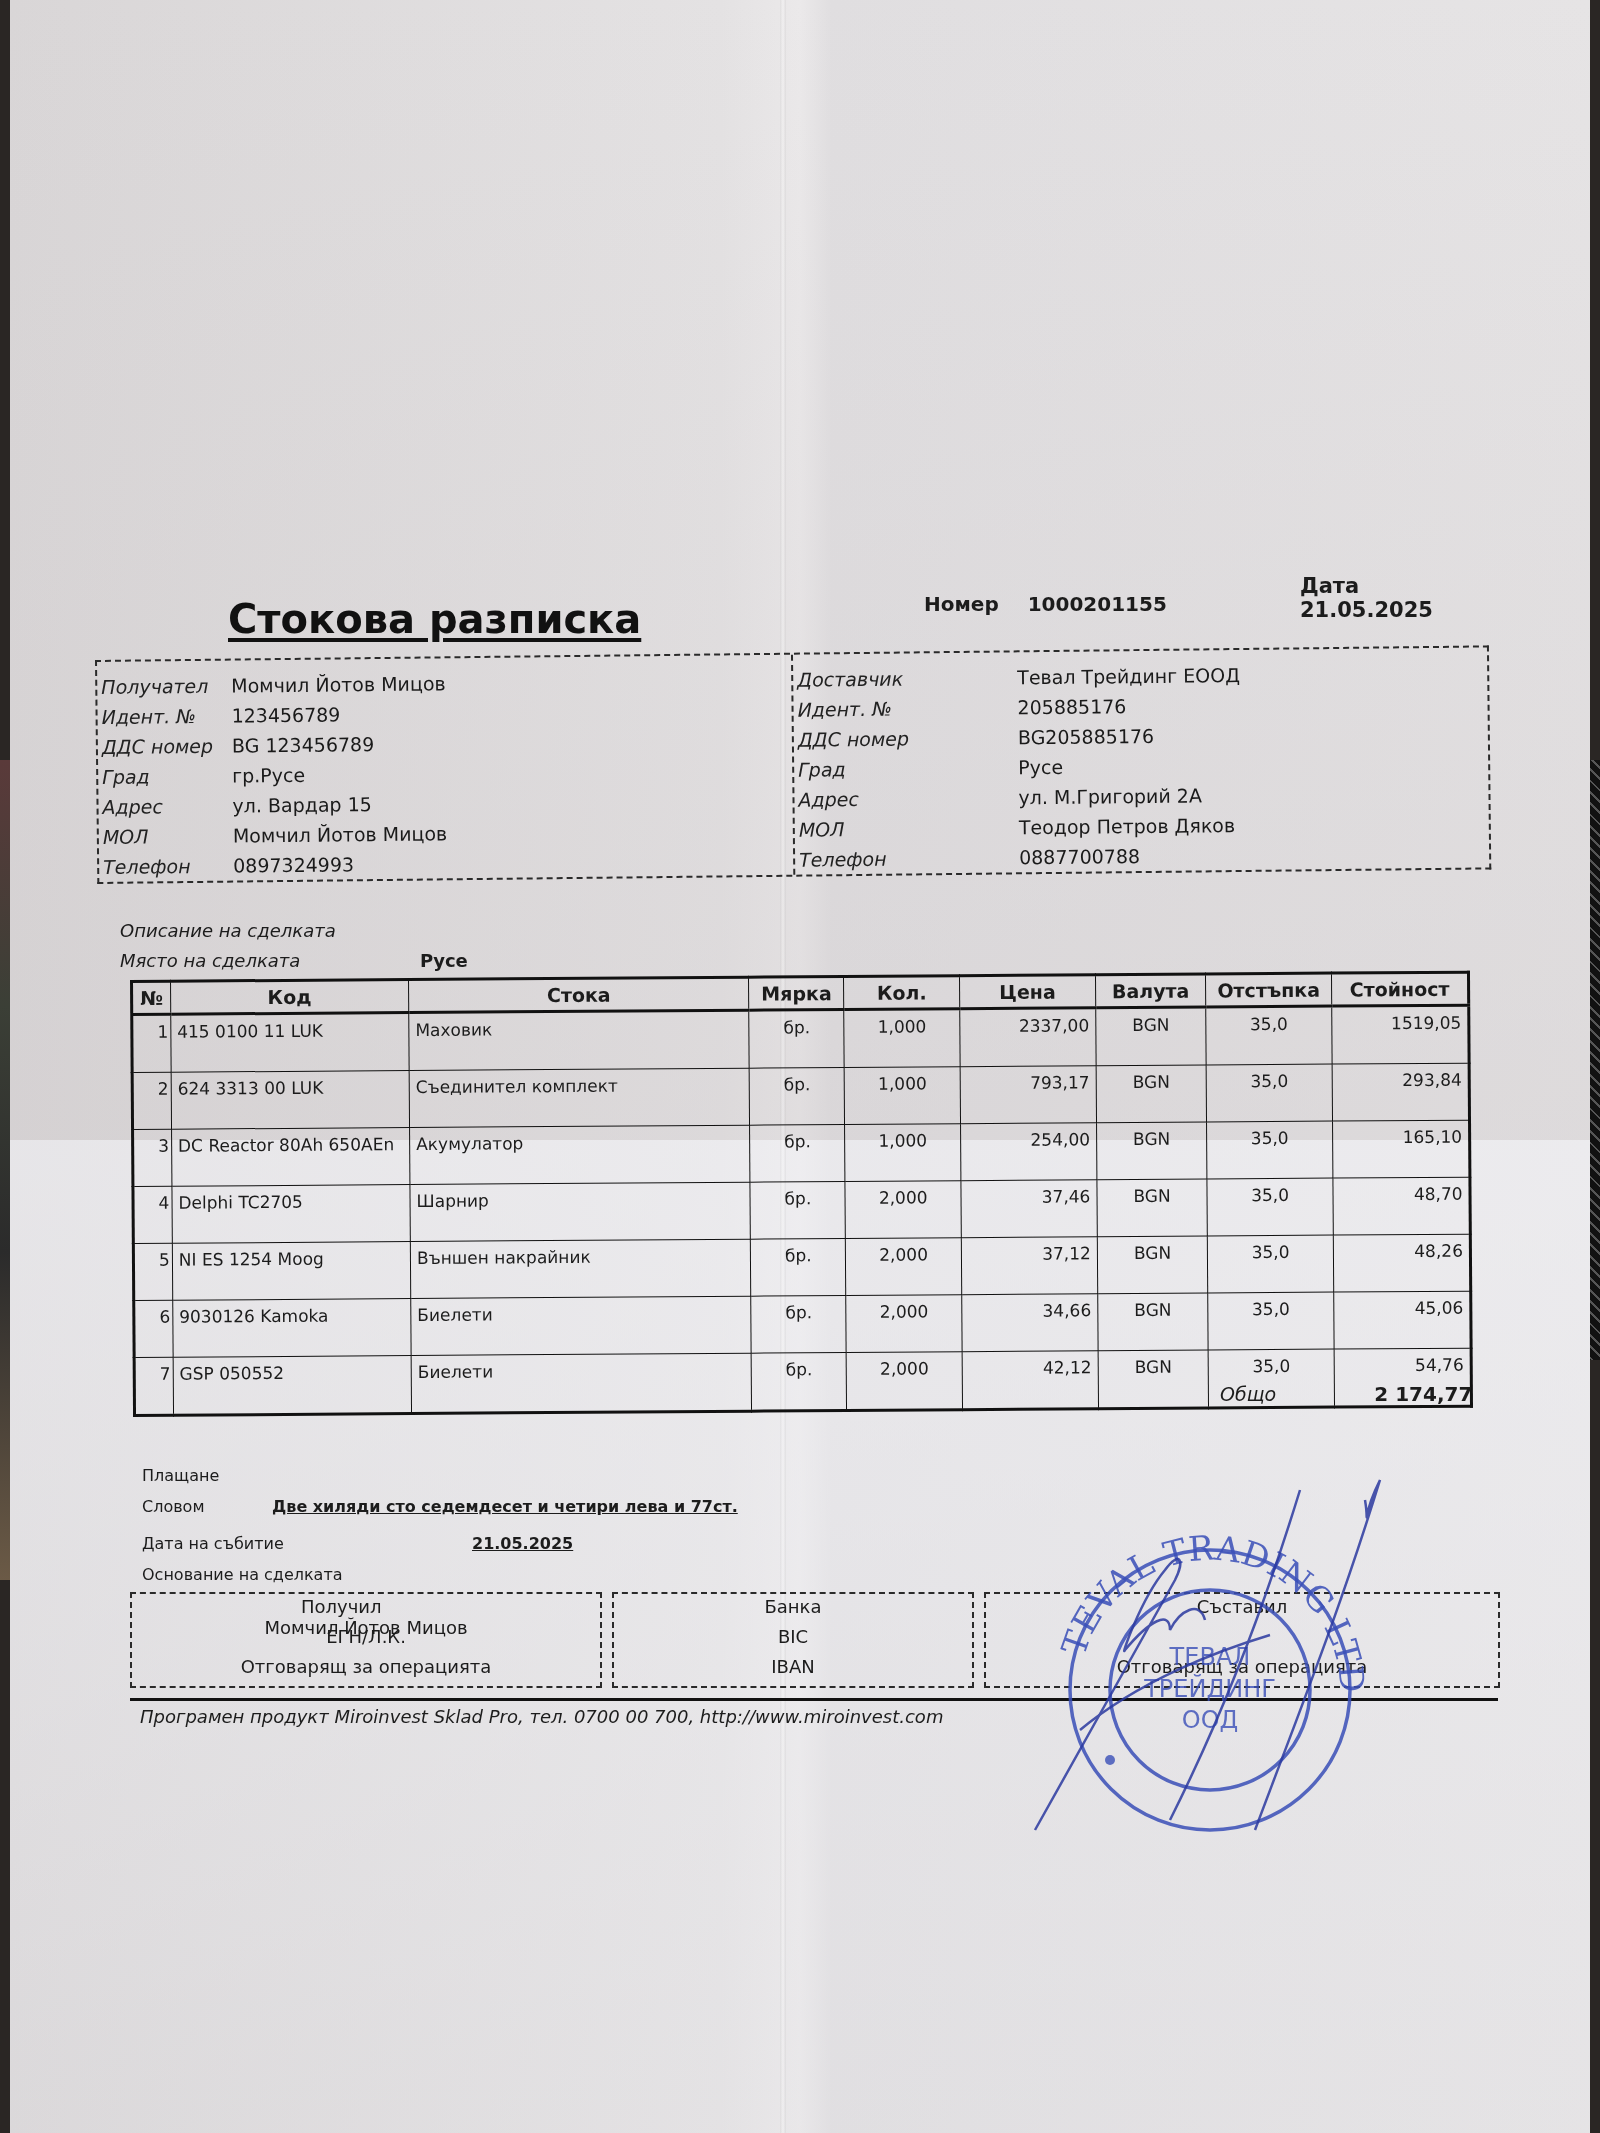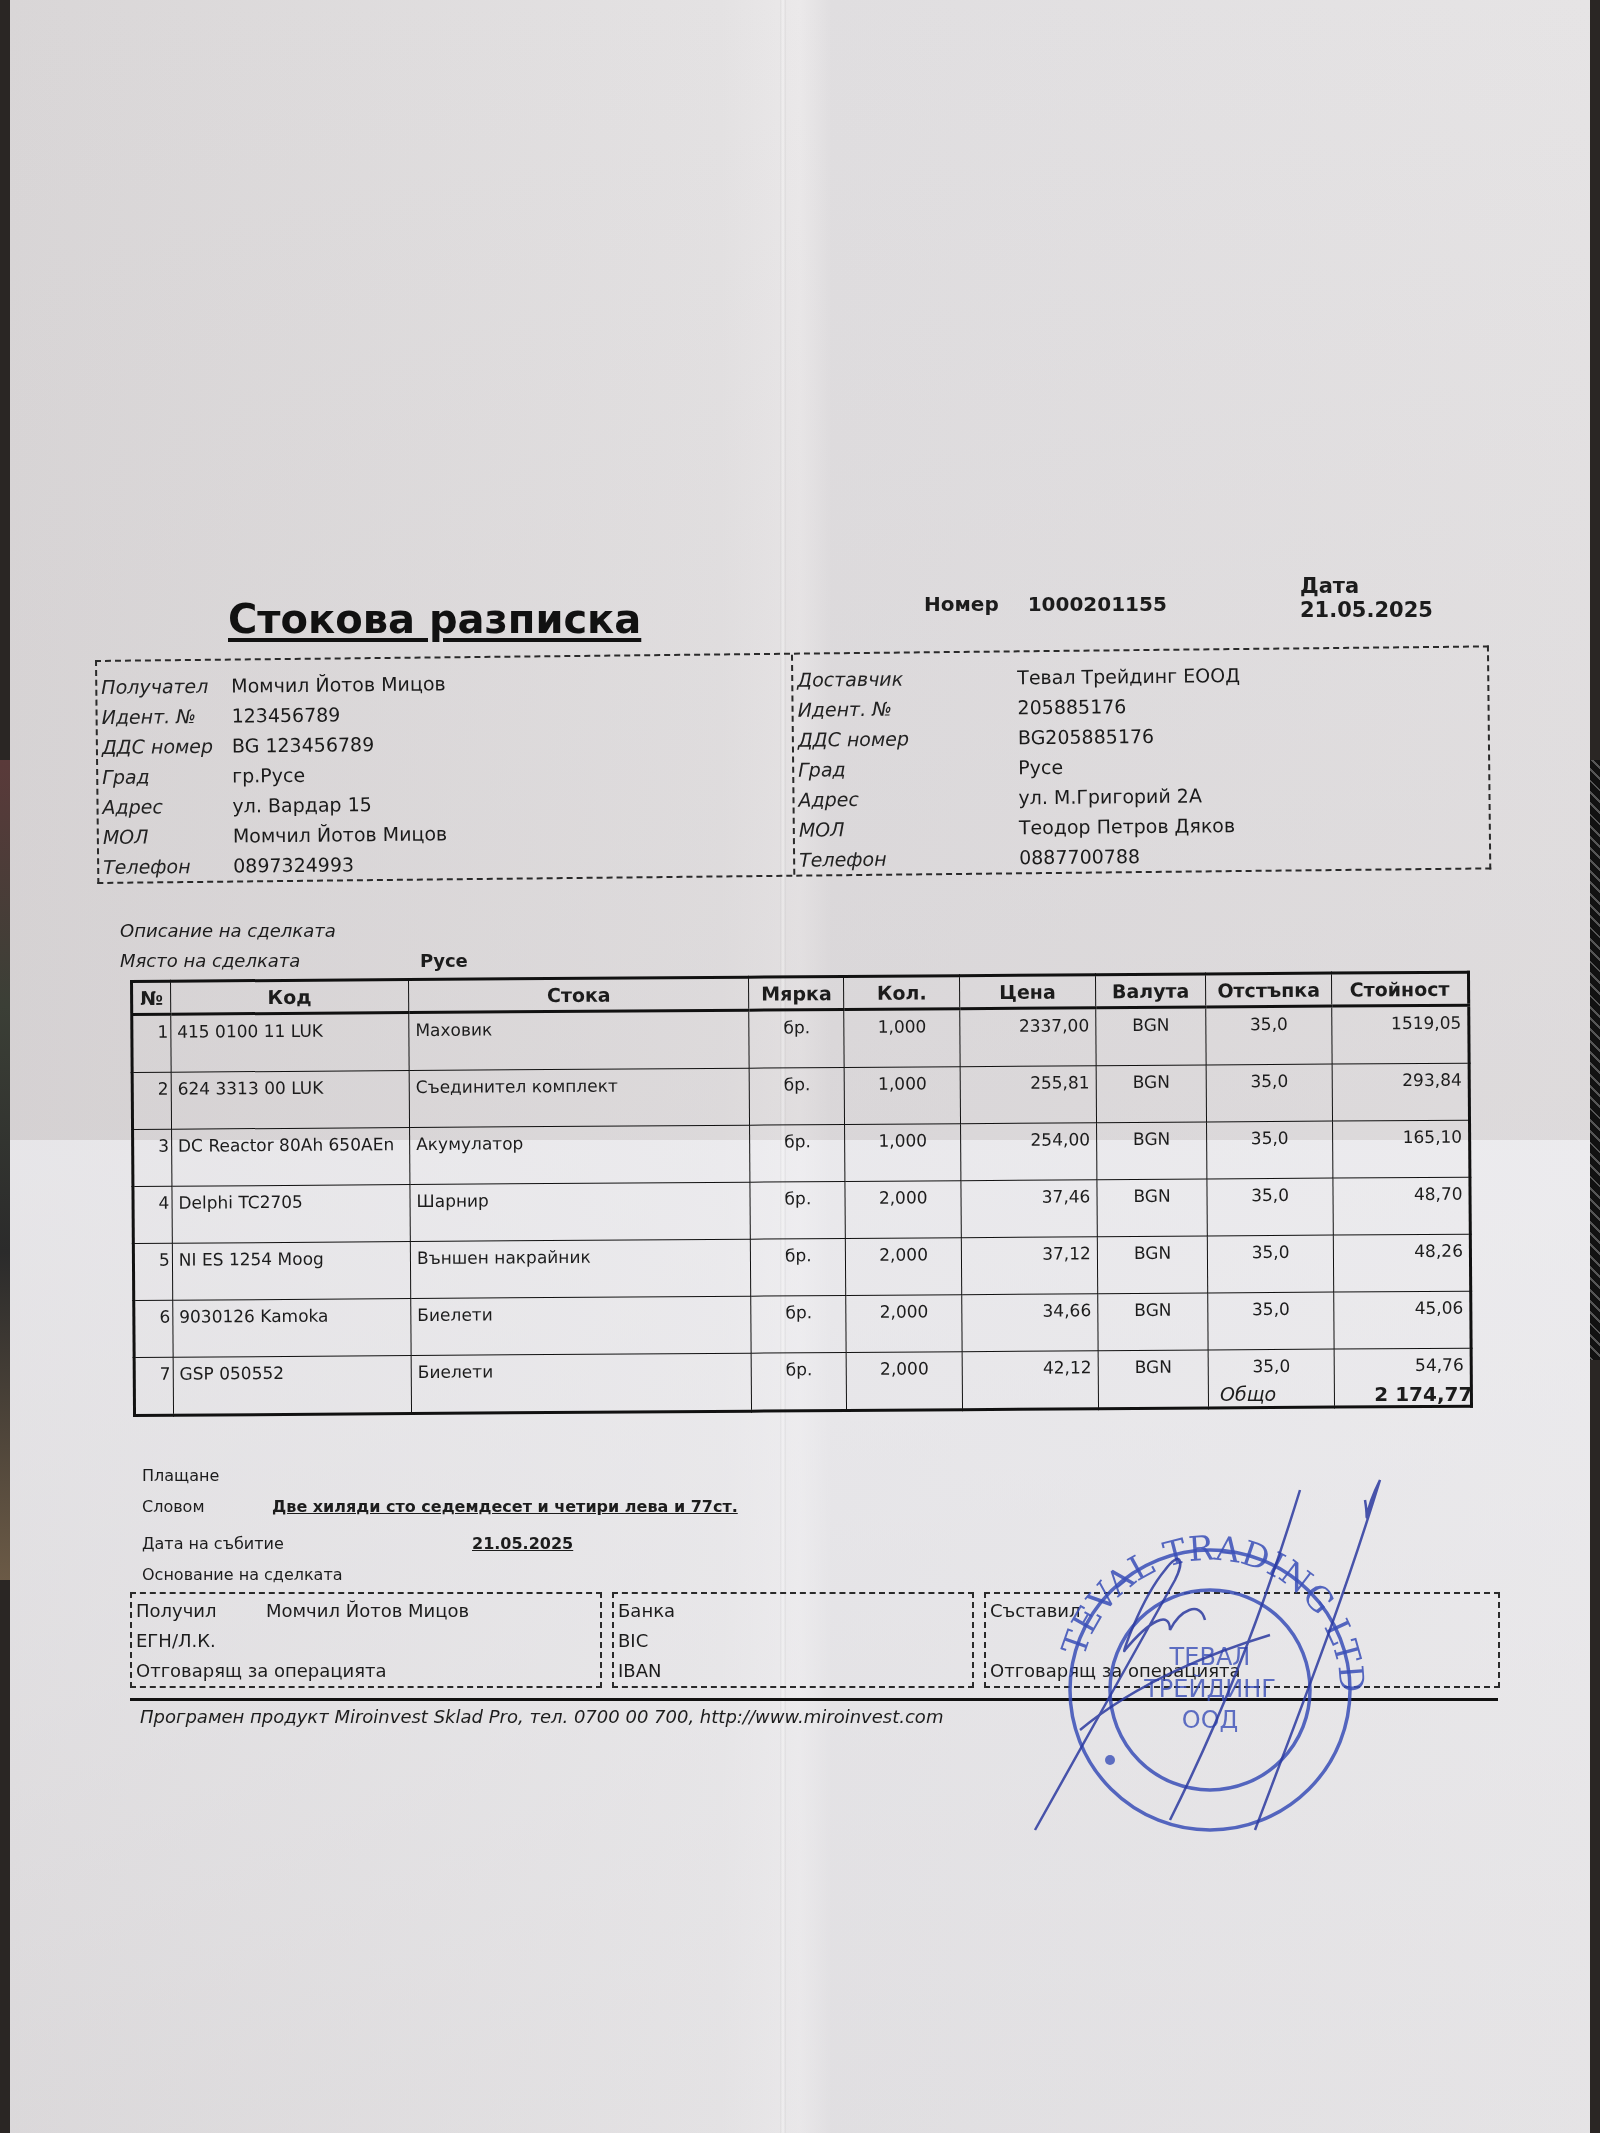--- a/index.html
+++ b/index.html
@@ -66,21 +66,21 @@
   .total .v { font-weight:bold; font-size:20px; }
 
   .payment { position:absolute; left:52px; top:900px; font-size:16px; }
   .payment .row { display:flex; height:31px; align-items:center; }
   .payment .k { width:130px; }
   .payment .k.wide { width:330px; }
   .payment .v { font-weight:bold;text-decoration:underline; }
 
   .sigs { position:absolute; left:40px; top:1032px; width:1370px; height:96px; display:flex; gap:10px; }
   .sig { border:2px dashed #2a2a2a; padding:2px 4px; font-size:18px; display:flex; flex-direction:column; justify-content:space-between; }
-  .sig .r { height:28px; display:flex; align-items:center; }
+  .sig .r { height:28px; display:flex; align-items:center;flex-direction:column; }
   .sig .r .k { width:130px; }
   .s1 { width:460px; } .s2 { width:350px; } .s3 { flex:1; }
   .rule { position:absolute; left:40px; top:1138px; width:1368px; height:3px; background:#111; }
   .footer { position:absolute; left:42px; top:1146px; font-size:18px; font-style:italic;margin-left:8px; }
 
   .stamp { position:absolute; left:1010px; top:1460px; width:380px; height:380px; pointer-events:none; }
 </style>
 </head>
 <body>
 
@@ -203,21 +203,21 @@
           <td class="cur">BGN</td>
           <td class="disc">35,0</td>
           <td class="val">1519,05</td>
         </tr>
         <tr>
           <td class="num">2</td>
           <td class="code">624 3313 00 LUK</td>
           <td class="goods">Съединител комплект</td>
           <td class="unit">бр.</td>
           <td class="qty">1,000</td>
-          <td class="price">255,81</td>
+          <td class="price">793,17</td>
           <td class="cur">BGN</td>
           <td class="disc">35,0</td>
           <td class="val">293,84</td>
         </tr>
         <tr>
           <td class="num">3</td>
           <td class="code">DC Reactor 80Ah 650AEn</td>
           <td class="goods">Акумулатор</td>
           <td class="unit">бр.</td>
           <td class="qty">1,000</td>

